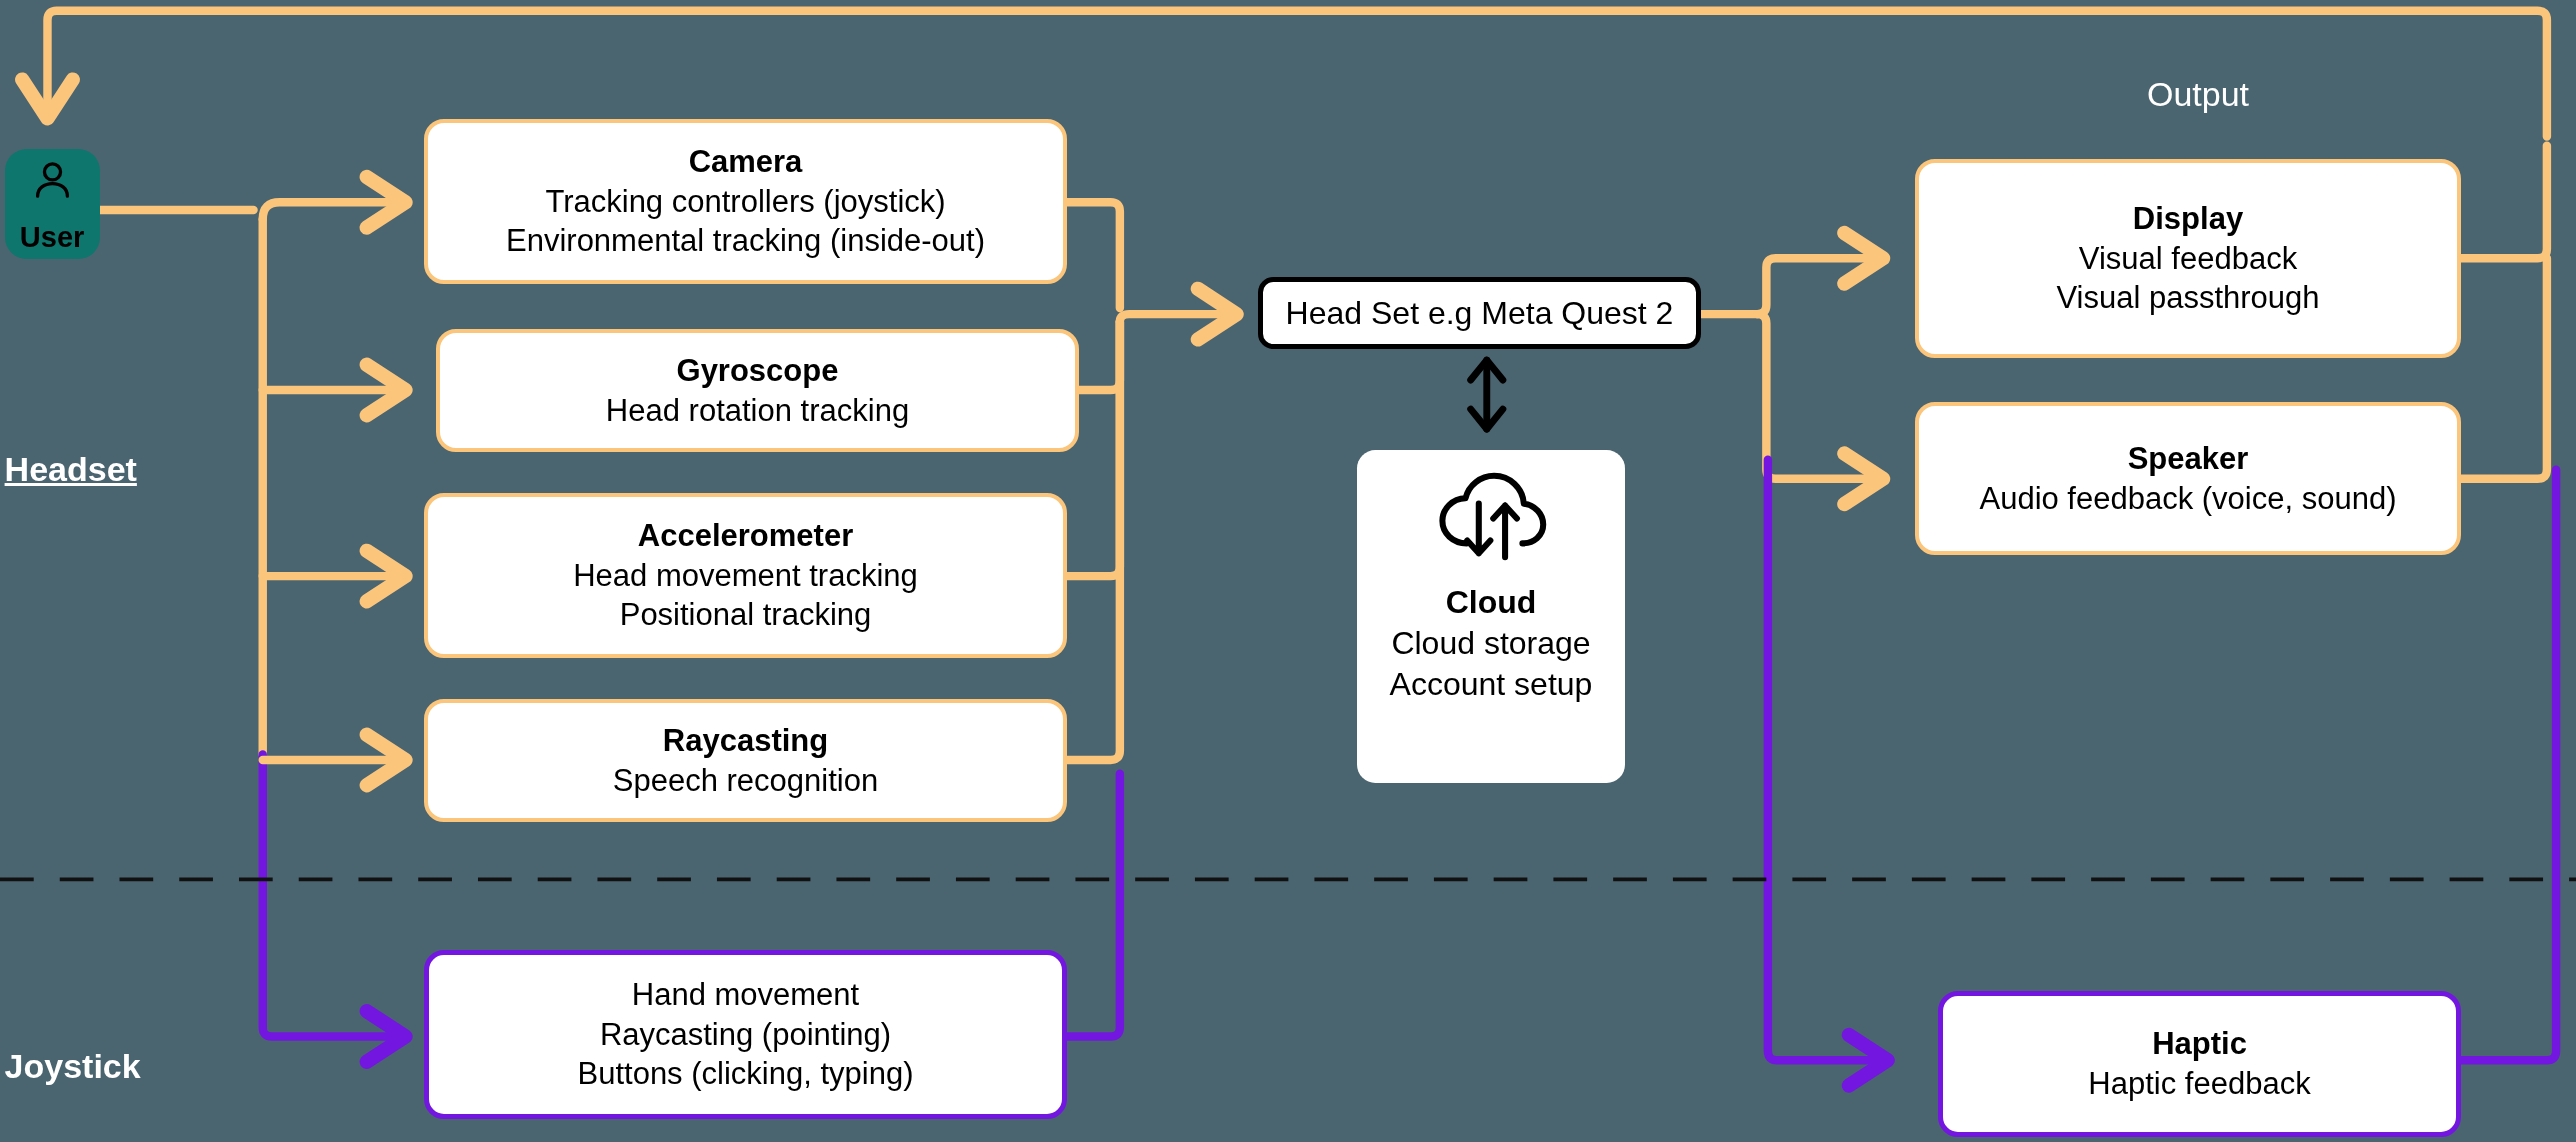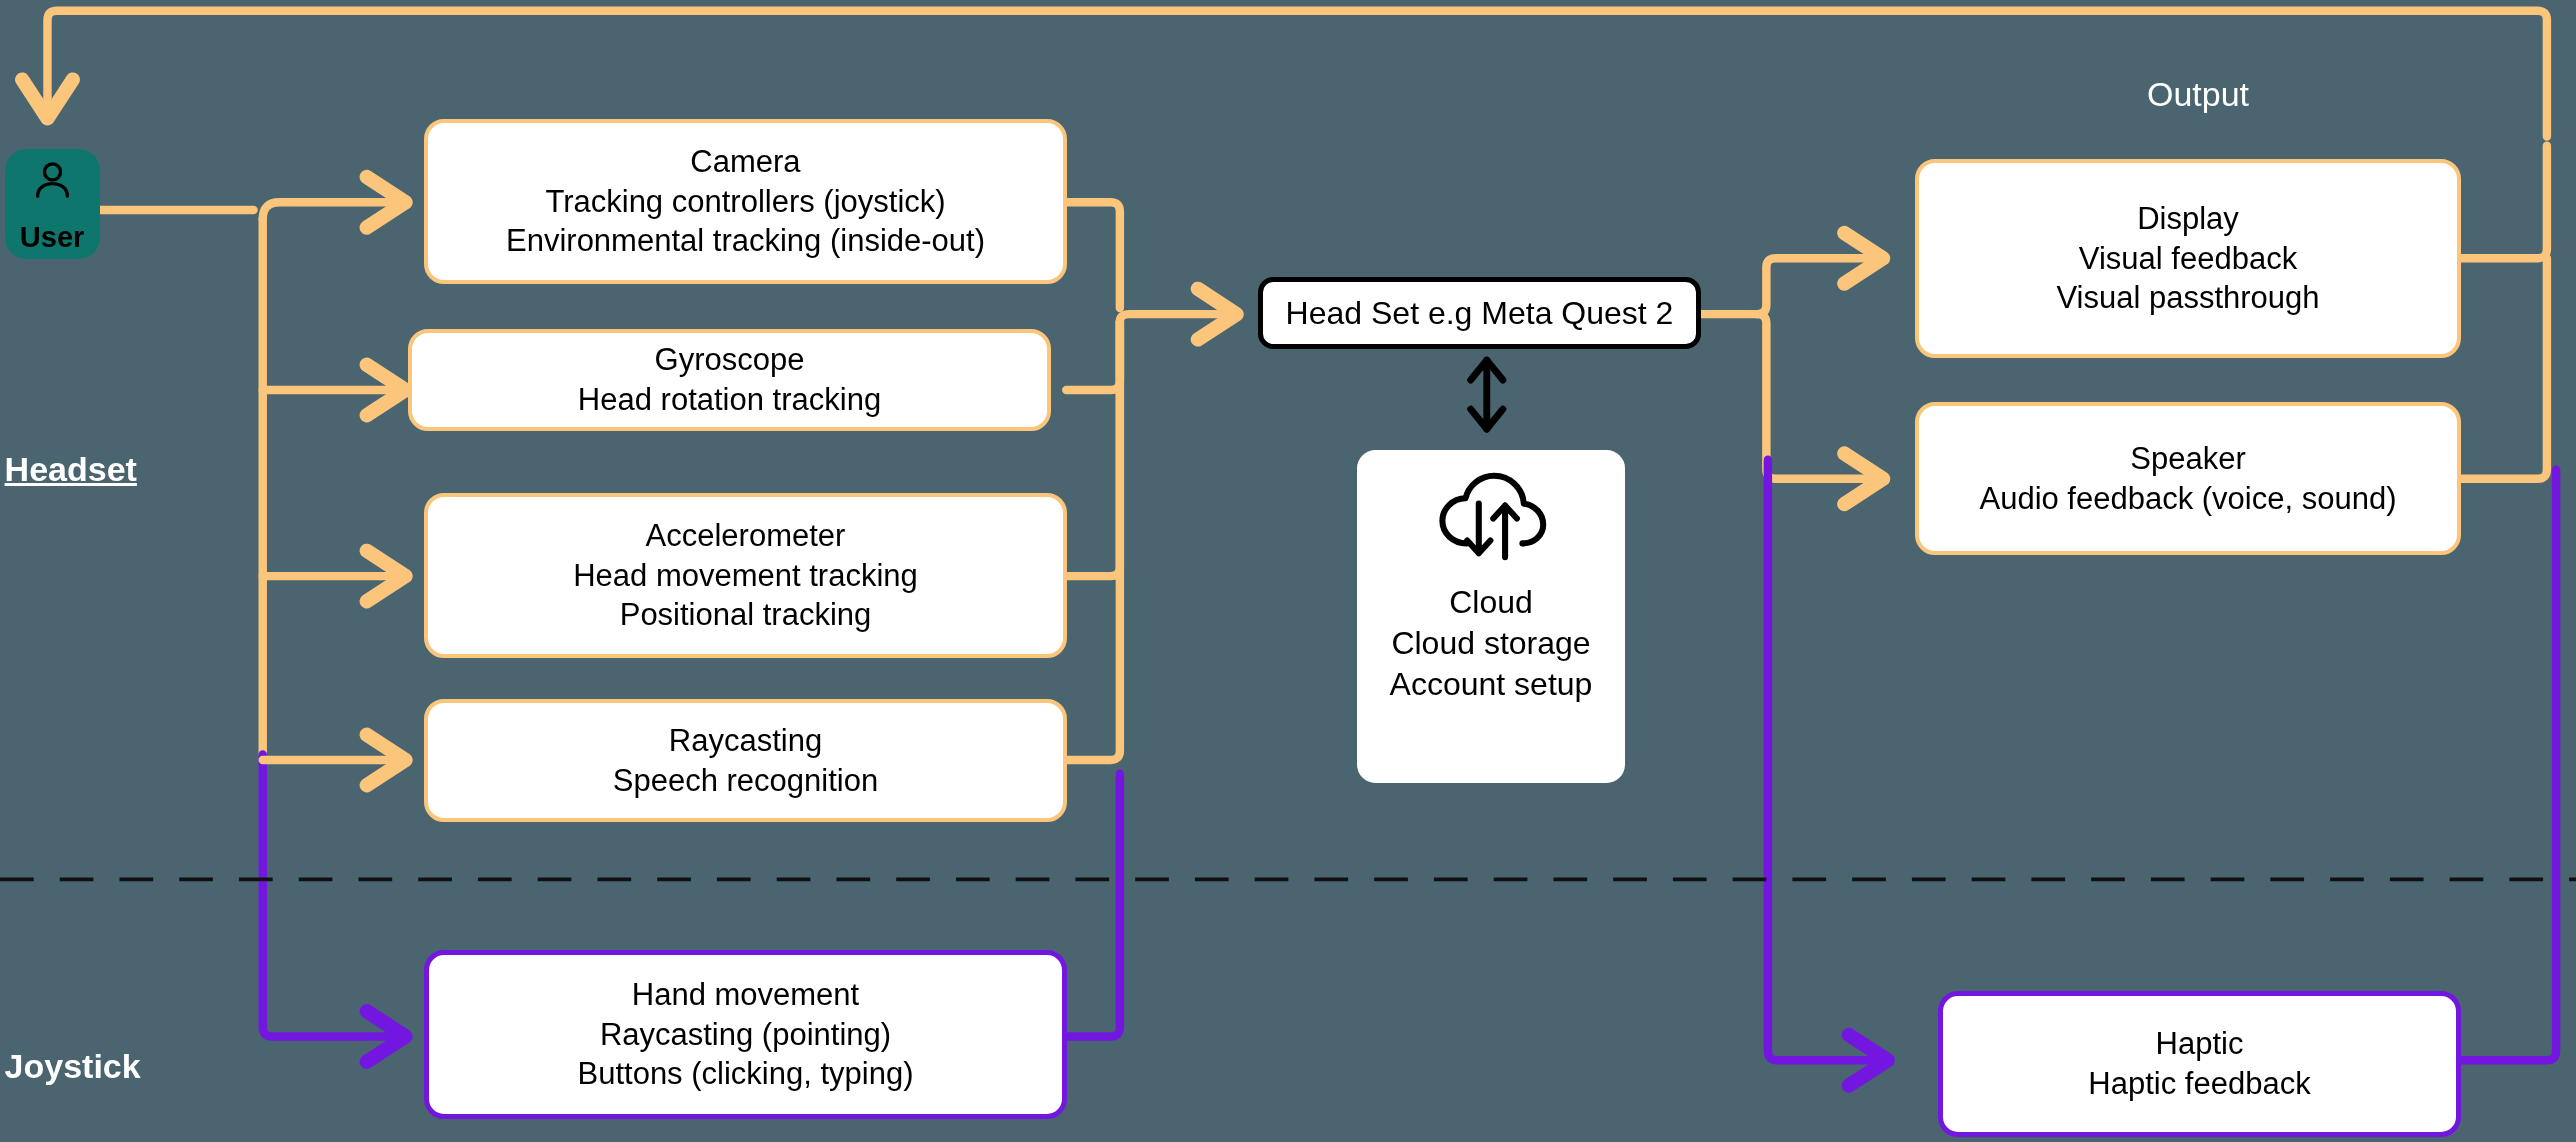--- a/index.html
+++ b/index.html
@@ -19,21 +19,21 @@
     border-radius:20px;
     box-sizing:border-box;
     display:flex;
     flex-direction:column;
     align-items:center;
     justify-content:center;
     text-align:center;
     color:#000000;
     z-index:5;
   }
-  .node .ttl{font-weight:normal;font-size:31px;line-height:1.28;text-align:center;}
+  .node .ttl{font-weight:bold;font-size:31px;line-height:1.28;text-align:center;}
   .node .ln{font-weight:normal;font-size:31px;line-height:1.28;}
 
   .orange-node{border:4.6px solid #fbc57c;}
   .purple-node{border:5.4px solid #7317e0;}
   .black-node{border:5.4px solid #000000;border-radius:15.3px;}
 
   .section-title{
     position:absolute;color:#ffffff;font-size:34px;font-weight:normal;
     text-align:center;z-index:6;
   }
@@ -136,21 +136,21 @@
     </span>
     <span class="ln">User</span>
   </div>
 
   <div class="node orange-node" style="left:424px;top:119px;width:643px;height:165px;">
     <span class="ttl">Camera</span>
     <span class="ln">Tracking controllers (joystick)</span>
     <span class="ln">Environmental tracking (inside-out)</span>
   </div>
 
-  <div class="node orange-node" style="left:408px;top:329px;width:643px;height:102px;">
+  <div class="node orange-node" style="left:436px;top:329px;width:643px;height:123px;">
     <span class="ttl">Gyroscope</span>
     <span class="ln">Head rotation tracking</span>
   </div>
 
   <div class="node orange-node" style="left:424px;top:493px;width:643px;height:165px;">
     <span class="ttl">Accelerometer</span>
     <span class="ln">Head movement tracking</span>
     <span class="ln">Positional tracking</span>
   </div>
 

